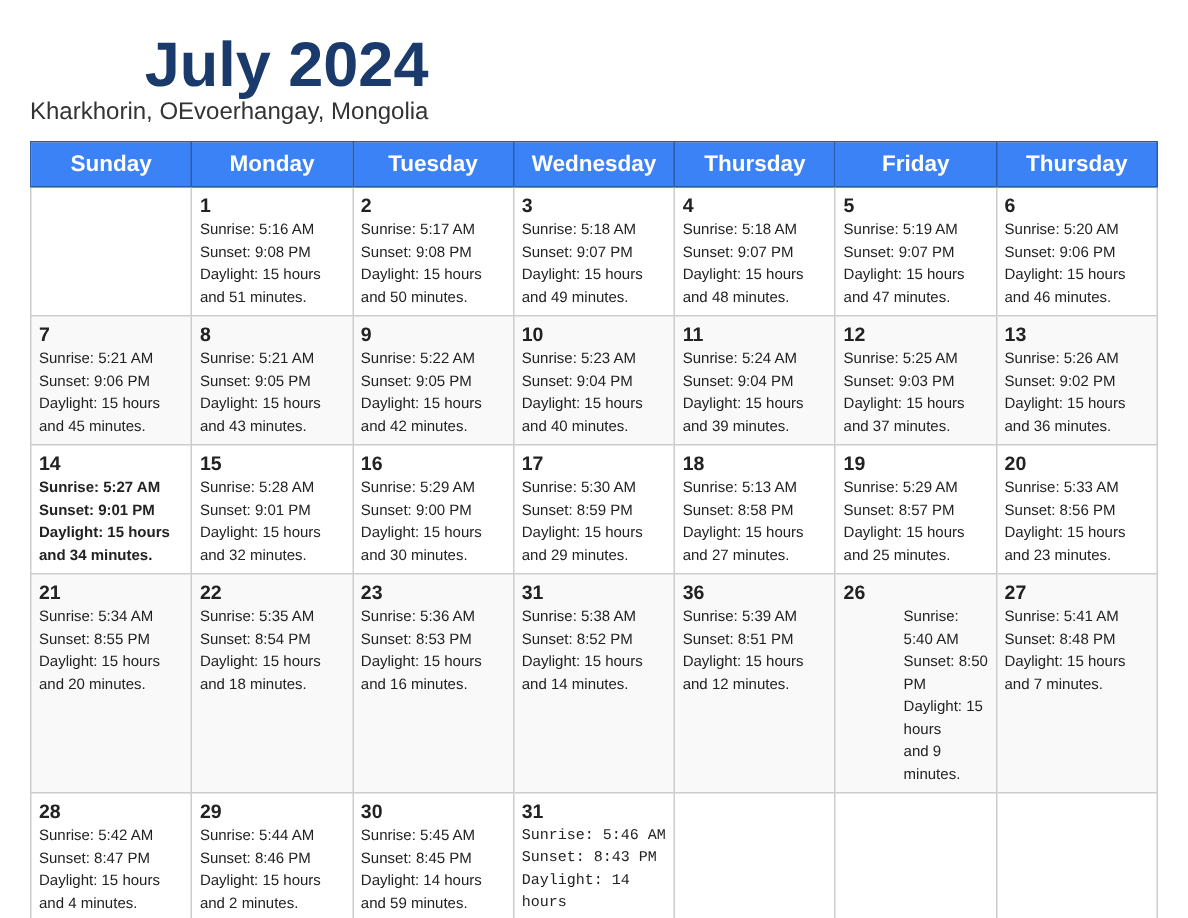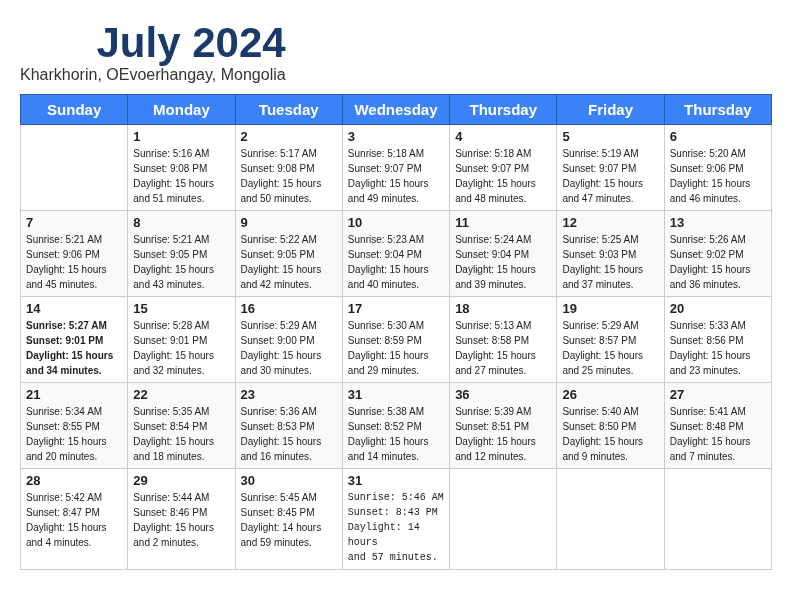--- a/index.html
+++ b/index.html
@@ -283,21 +283,21 @@
         </td>
         <td>
           <div class="day-num">36</div>
           <div class="day-info" style="white-space: pre-line;">Sunrise: 5:39 AM
 Sunset: 8:51 PM
 Daylight: 15 hours
 and 12 minutes.</div>
         </td>
         <td>
           <div class="day-num">26</div>
-          <div class="day-info" style="white-space: pre-line;">Sunrise: 5:40 AM
+          <div class="day-info" style="white-space: pre-line; margin-left: 40px;">Sunrise: 5:40 AM
 Sunset: 8:50 PM
 Daylight: 15 hours
 and 9 minutes.</div>
         </td>
         <td>
           <div class="day-num">27</div>
           <div class="day-info" style="white-space: pre-line;">Sunrise: 5:41 AM
 Sunset: 8:48 PM
 Daylight: 15 hours
 and 7 minutes.</div>

